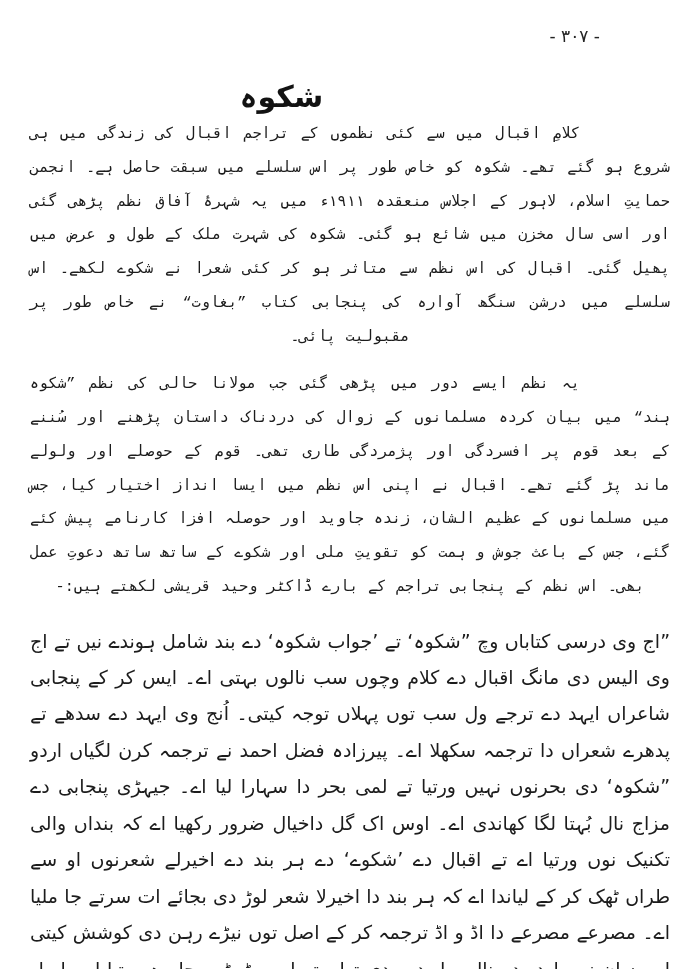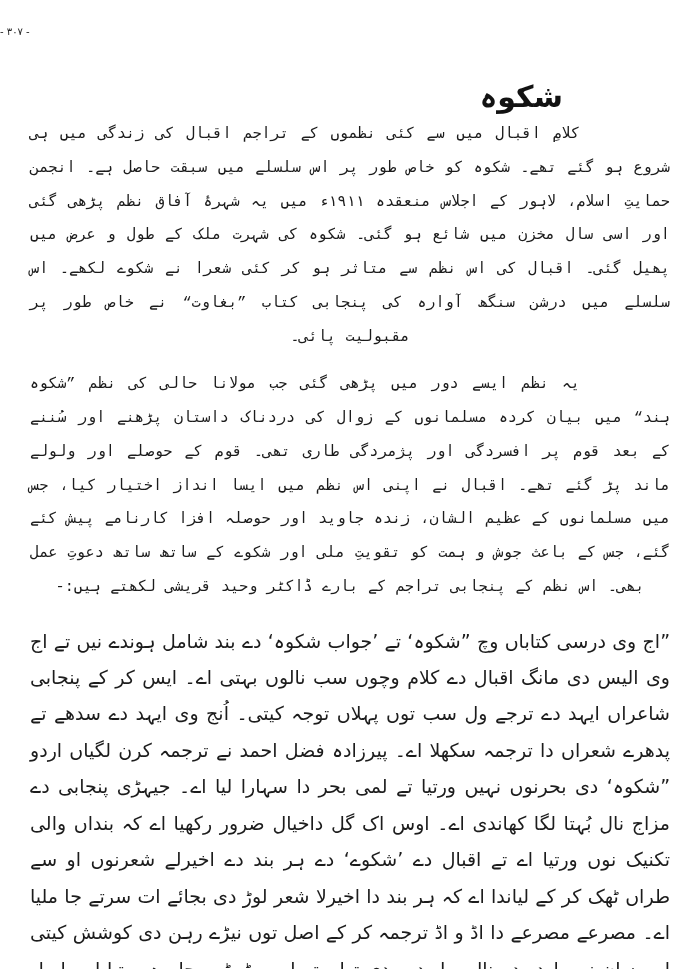--- a/index.html
+++ b/index.html
@@ -17,34 +17,34 @@
     font-family: "DejaVu Sans", sans-serif;
     color: #1a1a1a;
   }
 
   
   .folio {
     position: absolute;
     top: 26px;
     left: 0;
     width: 600px;
-    text-align: left;
-    font-size: 10px;
+    text-align: right;
+    font-size: 17px;
     letter-spacing: 1px;
     color: #242424;
     direction: rtl;
   }
 
   
   .doc-title {
     position: absolute;
     top: 58px;
     left: 0;
     width: 563px;
-    text-align: right;
+    text-align: center;
     font-size: 30px;
     font-weight: bold;
     line-height: 1.25;
     color: #121212;
     direction: rtl;
   }
 
   
   .body-region {
     position: absolute;

